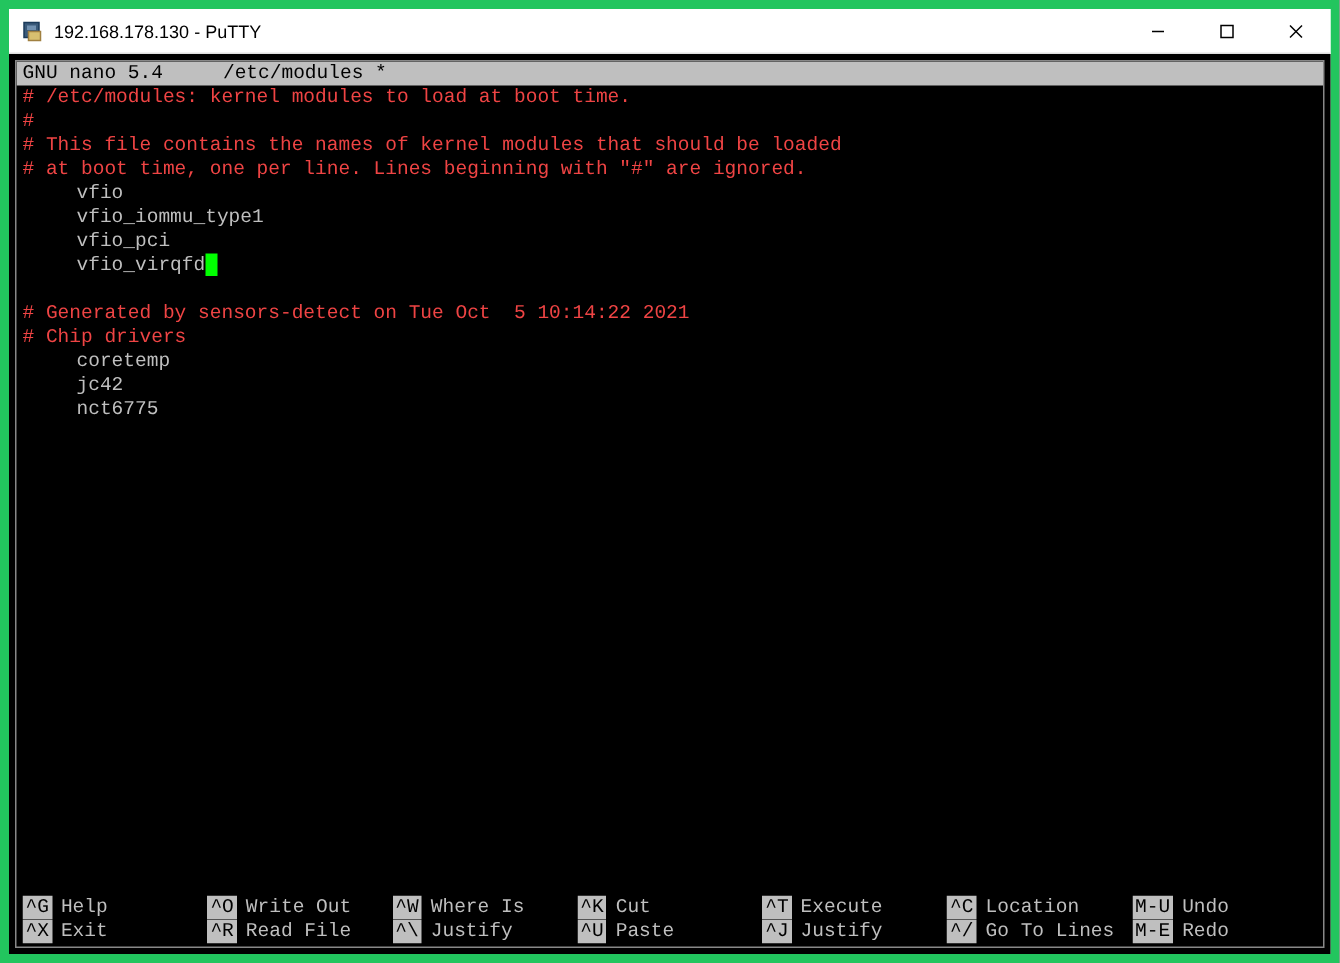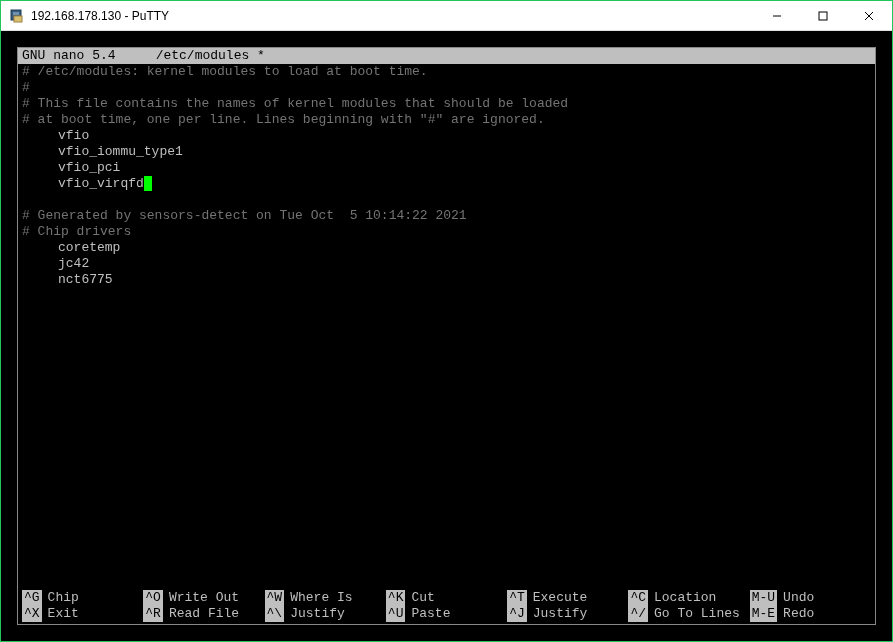--- a/index.html
+++ b/index.html
@@ -7,21 +7,21 @@
       font-family: Arial, sans-serif;
       background: #f0f0f0;
       width: 893px;
       height: 642px;
       overflow: hidden;
     }
     .window {
       width: 893px;
       height: 642px;
       background: #fff;
-      border: 1px solid #22c55e;
+      border: 6px solid #22c55e;
       display: flex;
       flex-direction: column;
     }
     .titlebar {
       height: 30px;
       background: #fff;
       display: flex;
       align-items: center;
       border-bottom: 1px solid #e0e0e0;
     }
@@ -44,21 +44,21 @@
       height: 30px;
       display: flex;
       align-items: center;
       justify-content: center;
       cursor: pointer;
       font-size: 10px;
     }
     .terminal-wrap {
       flex: 1;
       background: #000;
-      padding: 16px;
+      padding: 4px;
       display: flex;
       flex-direction: column;
     }
     .terminal {
       flex: 1;
       background: #000;
       border: 1px solid #888;
       font-family: "Courier New", monospace;
       font-size: 13px;
       line-height: 16px;
@@ -77,21 +77,21 @@
     .nano-header-left { flex: 0 0 auto; padding-right: 40px; }
     .nano-header-center { flex: 1; }
     .nano-header-right { flex: 0 0 auto; width: 40px; }
     .editor-body {
       flex: 1;
       padding: 0 4px;
       white-space: pre;
       overflow: hidden;
     }
     .line { height: 16px; display: flex; }
-    .comment { color: #737373; }
+    .comment { color: #ef4444; }
     .plain { color: #bfbfbf; margin-left: 36px; }
     .cursor {
       display: inline-block;
       width: 8px;
       height: 15px;
       background: #00ff00;
       vertical-align: top;
     }
     .shortcuts {
       padding: 0 4px 2px 4px;
@@ -158,21 +158,21 @@
         <span class="nano-header-center">/etc/modules *</span>
         <span class="nano-header-right"></span>
       </div>
 
       <div class="editor-body" id="editor-body"><div class="line"><span class="comment"># /etc/modules: kernel modules to load at boot time.</span></div><div class="line"><span class="comment">#</span></div><div class="line"><span class="comment"># This file contains the names of kernel modules that should be loaded</span></div><div class="line"><span class="comment"># at boot time, one per line. Lines beginning with "#" are ignored.</span></div><div class="line"><span class="plain">vfio</span></div><div class="line"><span class="plain">vfio_iommu_type1</span></div><div class="line"><span class="plain">vfio_pci</span></div><div class="line"><span class="plain">vfio_virqfd</span><span class="cursor"></span></div><div class="line"><span class="plain"></span></div><div class="line"><span class="comment"># Generated by sensors-detect on Tue Oct  5 10:14:22 2021</span></div><div class="line"><span class="comment"># Chip drivers</span></div><div class="line"><span class="plain">coretemp</span></div><div class="line"><span class="plain">jc42</span></div><div class="line"><span class="plain">nct6775</span></div></div>
 
       <div class="shortcuts">
         <div class="shortcut-row" id="sc-row1">
             <div class="shortcut-item">
               <span class="keycap">^G</span>
-              <span class="keydesc">Chip</span>
+              <span class="keydesc">Help</span>
             </div>
             <div class="shortcut-item">
               <span class="keycap">^O</span>
               <span class="keydesc">Write Out</span>
             </div>
             <div class="shortcut-item">
               <span class="keycap">^W</span>
               <span class="keydesc">Where Is</span>
             </div>
             <div class="shortcut-item">

